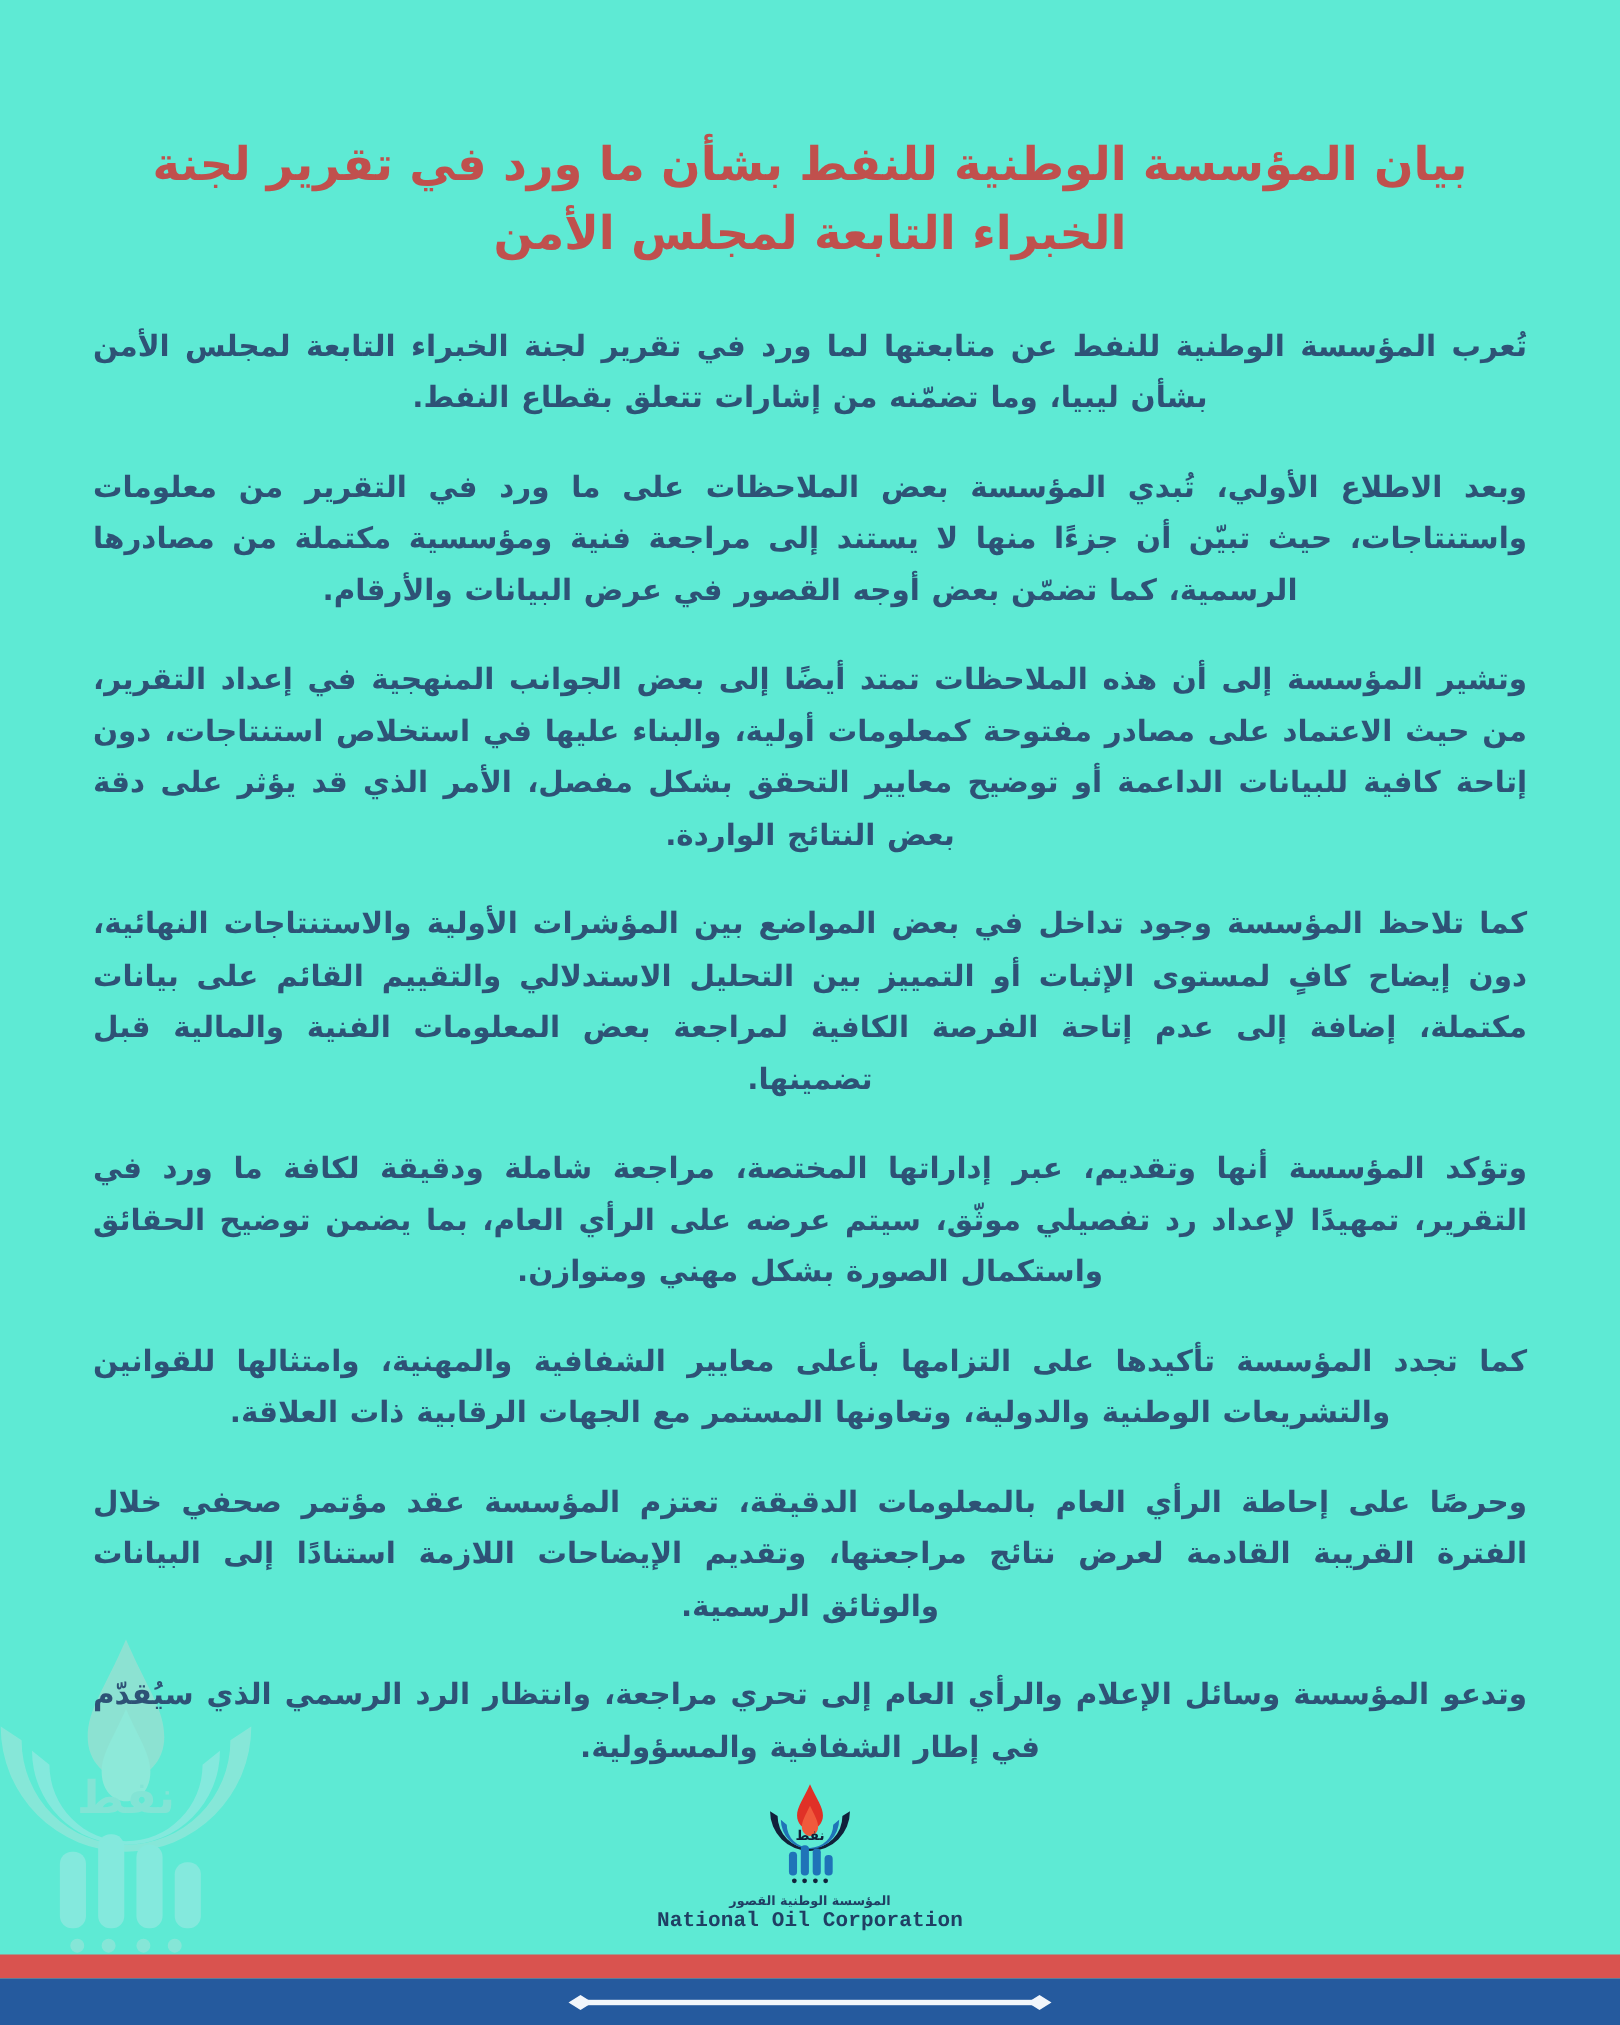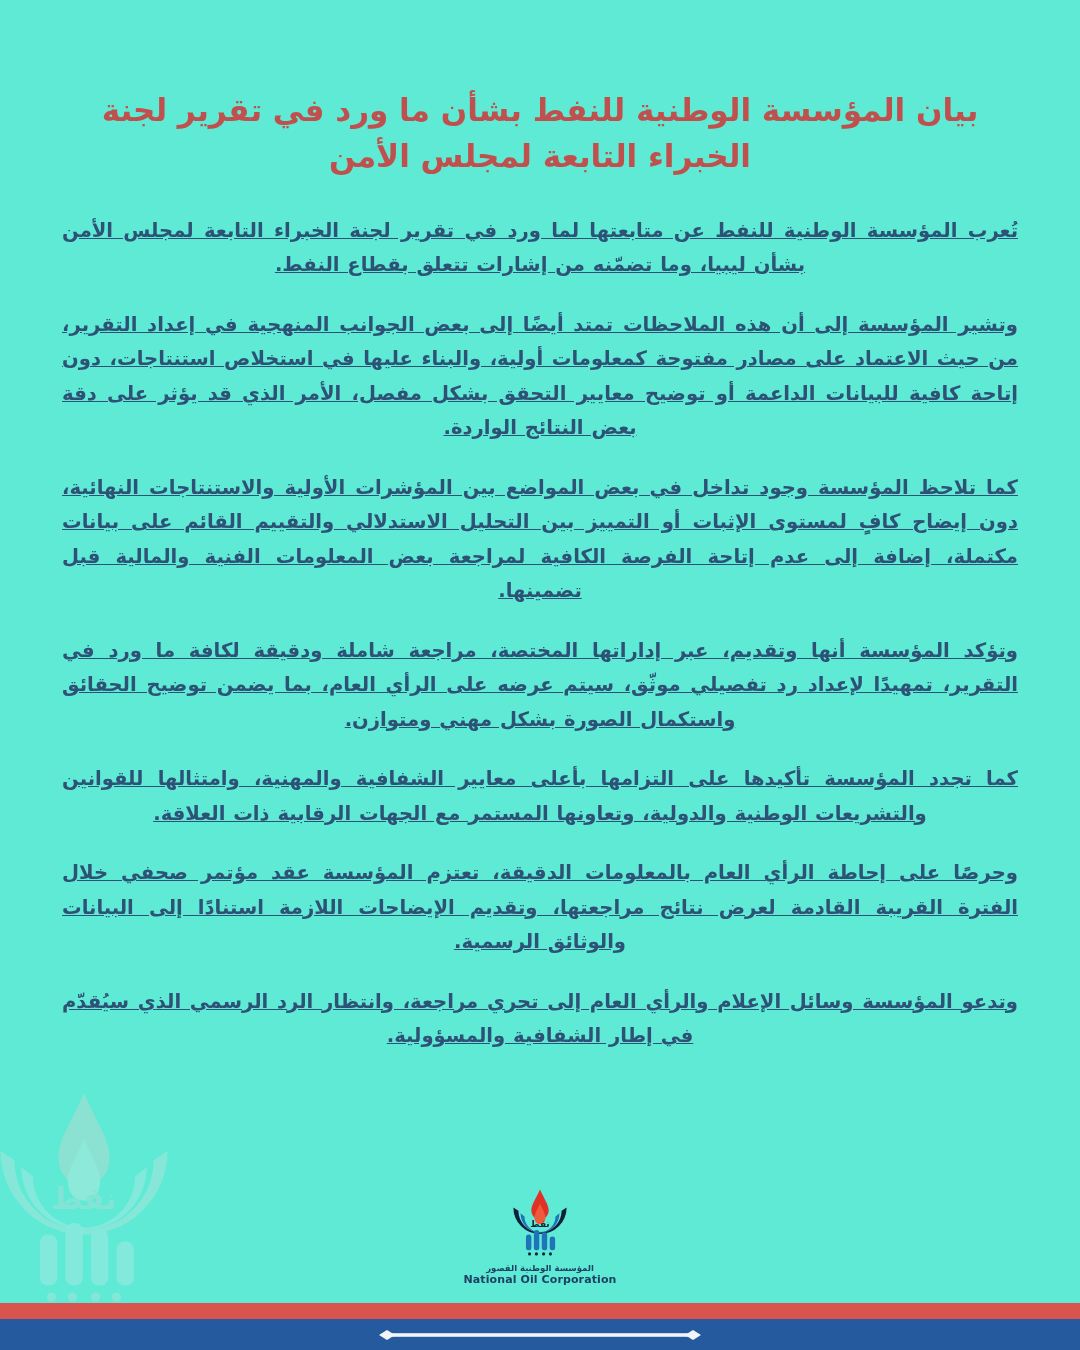--- a/index.html
+++ b/index.html
@@ -59,21 +59,20 @@
 
   .para {
     color:#2e5276;
     font-size:19.6px;
     font-weight:bold;
     line-height:1.76;
     text-align:justify;
     text-align-last:center;
     margin-bottom:25px;
     word-spacing:1px;
-    text-decoration:underline;
   }
   .para:last-child { margin-bottom:0; }
 
   
   .footer-logo {
     position:absolute;
     left:0; right:0;
     top:1188px;
     display:flex;
     flex-direction:column;
@@ -83,25 +82,26 @@
   .logo-mark { width:78px; height:72px; display:block; }
   .logo-caption-ar {
     margin-top:3px;
     font-size:8.5px;
     font-weight:bold;
     color:#1f3f63;
     letter-spacing:.3px;
     direction:rtl;
   }
   .logo-caption-en {
-    font-size:11px;
+    font-size:14px;
     font-weight:bold;
     color:#1f3f63;
     direction:ltr;
     letter-spacing:.1px;
+    font-family:Liberation Mono, monospace;
   }
 
   
   .bar-red {
     position:absolute;
     left:0; right:0;
     top:1303px;
     height:16px;
     background:#d9534f;
     z-index:5;
@@ -148,20 +148,21 @@
           <circle cx="128" cy="182" r="4"></circle>
       </g>
       <text x="100" y="106" text-anchor="middle" font-family="'DejaVu Sans',sans-serif" font-size="26" font-weight="bold" fill="#d9d9d9">نفط</text>
     </svg>
   </div>
 
   <h1 class="title">بيان المؤسسة الوطنية للنفط بشأن ما ورد في تقرير لجنة الخبراء التابعة لمجلس الأمن</h1>
 
   <div class="body-wrap">
     <p class="para">تُعرب المؤسسة الوطنية للنفط عن متابعتها لما ورد في تقرير لجنة الخبراء التابعة لمجلس الأمن بشأن ليبيا، وما تضمّنه من إشارات تتعلق بقطاع النفط.</p>
+    <p class="para">وبعد الاطلاع الأولي، تُبدي المؤسسة بعض الملاحظات على ما ورد في التقرير من معلومات واستنتاجات، حيث تبيّن أن جزءًا منها لا يستند إلى مراجعة فنية ومؤسسية مكتملة من مصادرها الرسمية، كما تضمّن بعض أوجه القصور في عرض البيانات والأرقام.</p>
     <p class="para">وتشير المؤسسة إلى أن هذه الملاحظات تمتد أيضًا إلى بعض الجوانب المنهجية في إعداد التقرير، من حيث الاعتماد على مصادر مفتوحة كمعلومات أولية، والبناء عليها في استخلاص استنتاجات، دون إتاحة كافية للبيانات الداعمة أو توضيح معايير التحقق بشكل مفصل، الأمر الذي قد يؤثر على دقة بعض النتائج الواردة.</p>
     <p class="para">كما تلاحظ المؤسسة وجود تداخل في بعض المواضع بين المؤشرات الأولية والاستنتاجات النهائية، دون إيضاح كافٍ لمستوى الإثبات أو التمييز بين التحليل الاستدلالي والتقييم القائم على بيانات مكتملة، إضافة إلى عدم إتاحة الفرصة الكافية لمراجعة بعض المعلومات الفنية والمالية قبل تضمينها.</p>
     <p class="para">وتؤكد المؤسسة أنها وتقديم، عبر إداراتها المختصة، مراجعة شاملة ودقيقة لكافة ما ورد في التقرير، تمهيدًا لإعداد رد تفصيلي موثّق، سيتم عرضه على الرأي العام، بما يضمن توضيح الحقائق واستكمال الصورة بشكل مهني ومتوازن.</p>
     <p class="para">كما تجدد المؤسسة تأكيدها على التزامها بأعلى معايير الشفافية والمهنية، وامتثالها للقوانين والتشريعات الوطنية والدولية، وتعاونها المستمر مع الجهات الرقابية ذات العلاقة.</p>
     <p class="para">وحرصًا على إحاطة الرأي العام بالمعلومات الدقيقة، تعتزم المؤسسة عقد مؤتمر صحفي خلال الفترة القريبة القادمة لعرض نتائج مراجعتها، وتقديم الإيضاحات اللازمة استنادًا إلى البيانات والوثائق الرسمية.</p>
     <p class="para">وتدعو المؤسسة وسائل الإعلام والرأي العام إلى تحري مراجعة، وانتظار الرد الرسمي الذي سيُقدّم في إطار الشفافية والمسؤولية.</p>
   </div>
 
   <div class="footer-logo">
     <svg class="logo-mark" viewBox="0 0 200 200" xmlns="http://www.w3.org/2000/svg">

